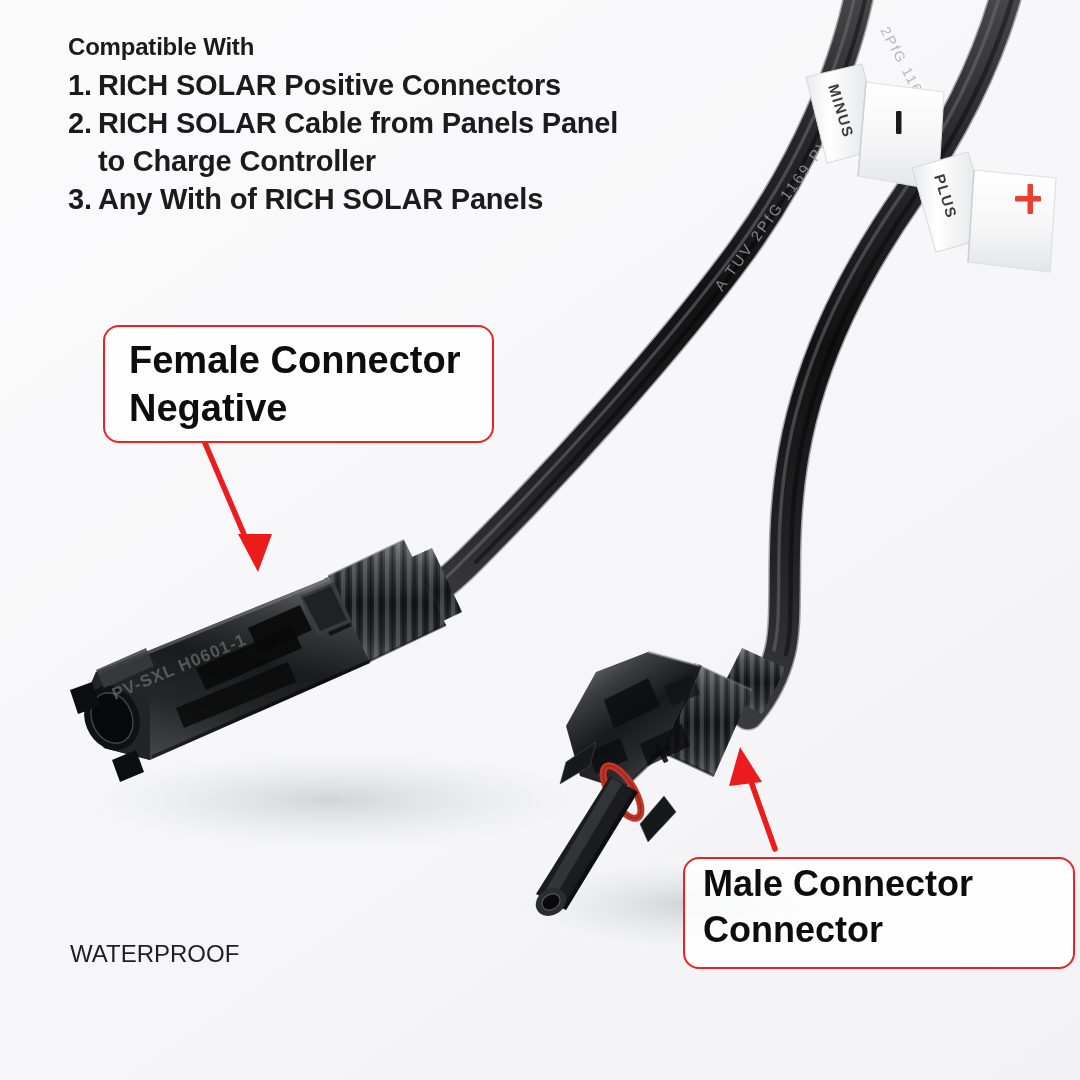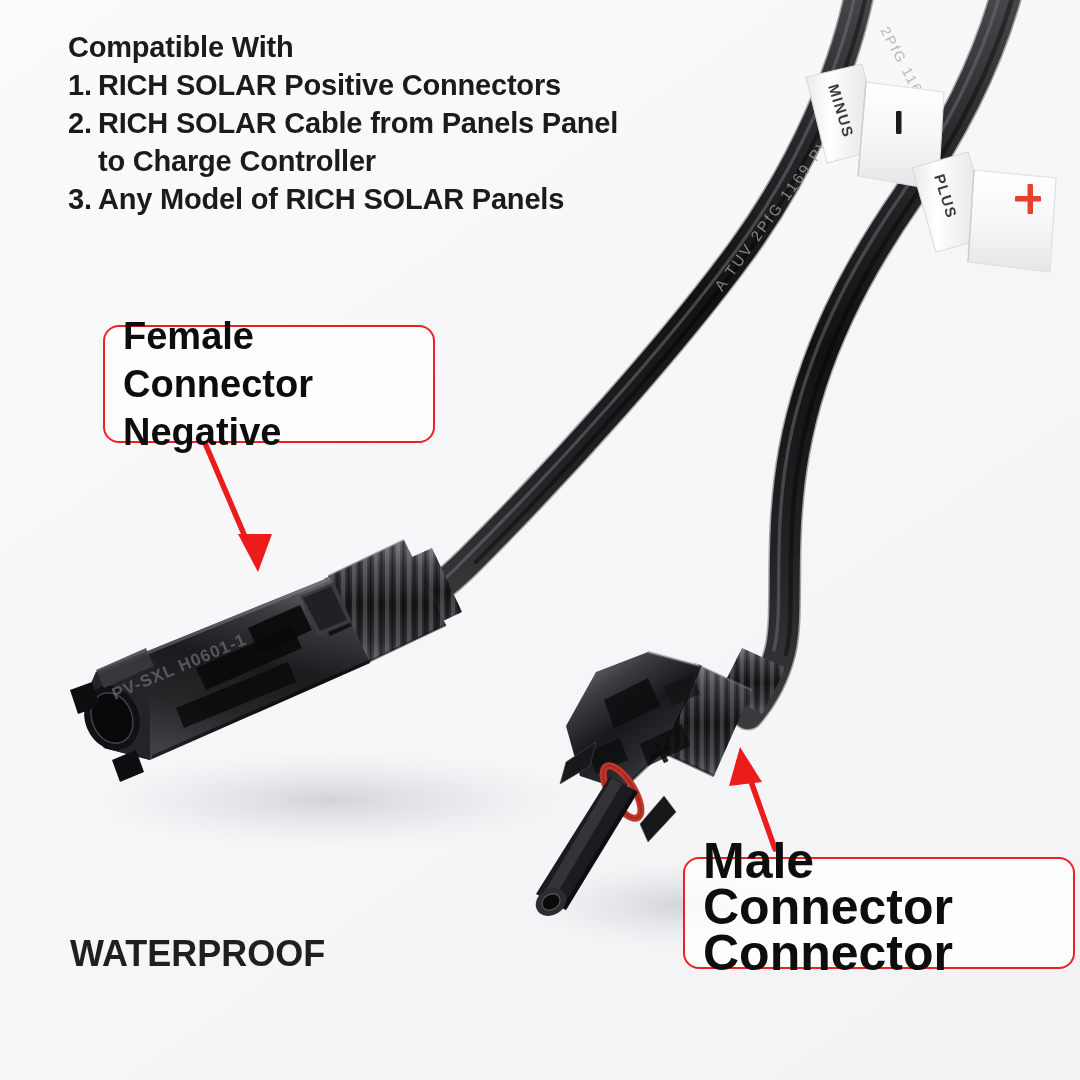--- a/index.html
+++ b/index.html
@@ -25,70 +25,70 @@
     position: absolute;
     left: 68px;
     top: 28px;
     width: 640px;
     color: #1b1b1b;
     font-weight: bold;
     font-size: 29px;
     line-height: 38px;
     letter-spacing: -0.2px;
   }
-  .compat-title { font-size: 29px; font-weight: bold; }
+  .compat-title { font-size: 24px; font-weight: bold; }
   .compat-list {
     margin: 0; padding: 0; list-style: none;
   }
   .compat-list li {
     display: flex;
     font-size: 29px;
     font-weight: bold;
     white-space: pre;
   }
   .compat-num { width: 30px; flex: none; }
   .compat-cont { padding-left: 30px; text-align: right; }
 
   .footer-block {
     position: absolute;
     left: 70px;
     top: 936px;
     color: #1f1f1f;
-    font-weight: bold;
-    font-size: 36px;
+    font-weight: normal;
+    font-size: 24px;
     line-height: 35px;
     letter-spacing: 0px;
   }
 
   
   .callout {
     position: absolute;
     border: 2.5px solid #ef2020;
     border-radius: 16px;
     background: rgba(255,255,255,0.86);
     color: #0d0d0d;
     font-weight: bold;
     box-sizing: border-box;
     display: flex;
     flex-direction: column;
     justify-content: center;
   }
   .callout span { display:block; }
   #callout-female {
     left: 103px;  top: 325px;
-    width: 332px; height: 118px;
-    padding: 0 0 0 18px;
+    width: 391px; height: 118px;
+    padding: 0 0 0 24px;
     font-size: 38px;
     line-height: 48px;
   }
   #callout-male {
     left: 683px;  top: 857px;
     width: 392px; height: 112px;
     padding: 0 0 12px 18px;
-    font-size: 50px;
+    font-size: 36px;
     line-height: 46px;
   }
 </style>
 </head>
 <body>
 
 <div id="stage">
 
   <svg id="scene" viewBox="0 0 1080 1080" width="1080" height="1080">
     <defs>
@@ -325,21 +325,21 @@
       </li>
       <li>
         <span class="compat-num">2.</span>
         <span>RICH SOLAR Cable from Panels Panel</span>
       </li>
       <li>
         <span class="compat-cont">to Charge Controller</span>
       </li>
       <li>
         <span class="compat-num">3.</span>
-        <span>Any Model of RICH SOLAR Panels</span>
+        <span>Any With of RICH SOLAR Panels</span>
       </li>
     </ul>
   </div>
 
   <div class="callout" id="callout-female">
     <span>Female Connector</span>
     <span>Negative</span>
   </div>
 
   <div class="callout" id="callout-male">

